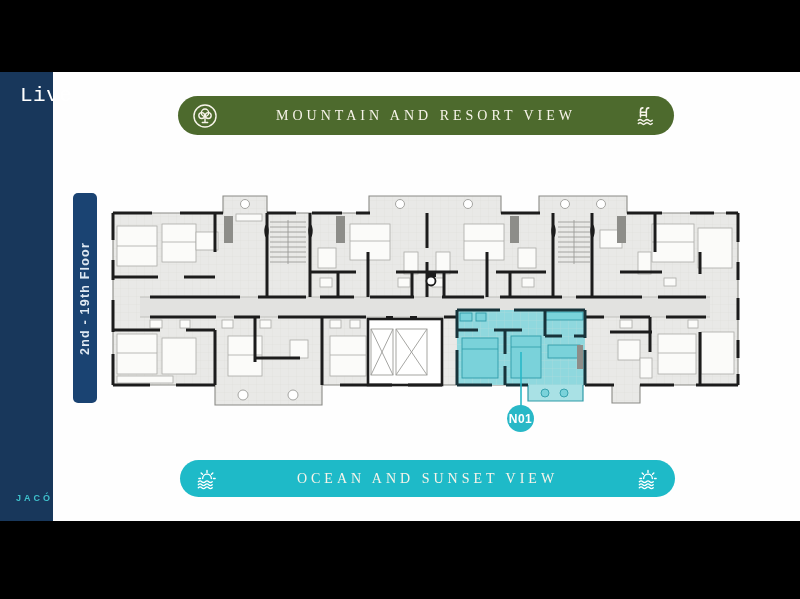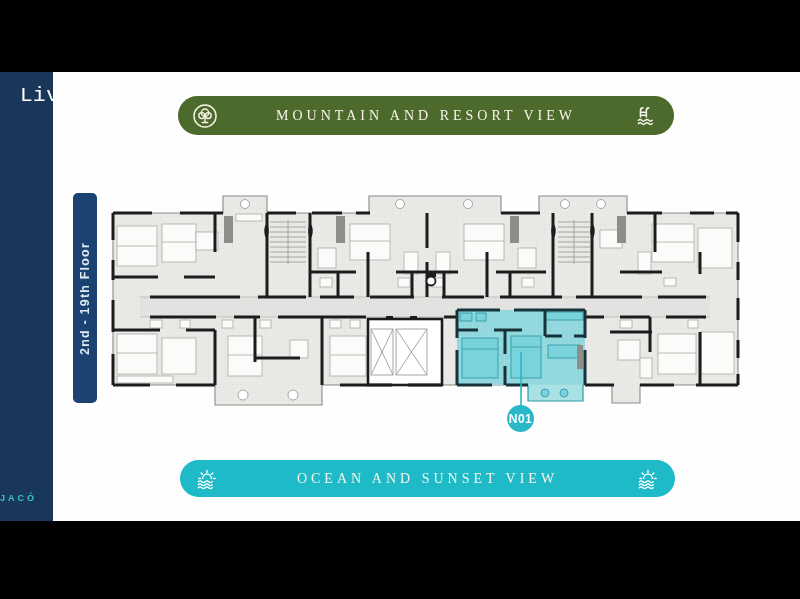--- a/index.html
+++ b/index.html
@@ -7,21 +7,21 @@
          font-family:"Liberation Sans",sans-serif;}
   
   .bar-top{position:absolute;left:0;top:0;width:800px;height:72px;background:#000;}
   .bar-bottom{position:absolute;left:0;top:521px;width:800px;height:78px;background:#000;}
   
   .content{position:absolute;left:53px;top:72px;width:747px;height:449px;background:#fefefe;}
   
   .sidebar{position:absolute;left:0;top:72px;width:53px;height:449px;background:#18375b;}
   .logo{position:absolute;top:12px;left:0;right:0;text-align:center;color:#ffffff;
         font-family:Liberation Mono, monospace;font-size:21px;font-weight:500;letter-spacing:.5px;margin-left:20px;}
-  .loc{position:absolute;bottom:18px;left:0;right:0;text-align:left;color:#3fc0cc;
+  .loc{position:absolute;bottom:18px;left:0;right:0;text-align:right;color:#3fc0cc;
        font-size:9px;letter-spacing:3px;font-weight:bold;}
   
   .banner{position:absolute;display:flex;align-items:center;border-radius:20px;color:#f7f4ea;
           padding:0 14px;box-sizing:border-box;}
   .banner .blabel{flex:1;text-align:center;font-family:"Liberation Serif",serif;
                   font-size:14px;letter-spacing:4px;font-weight:500;}
   .banner svg{display:block;}
   .banner.green{left:178px;top:96px;width:496px;height:39px;background:#4d6a2d;}
   .banner.teal{left:180px;top:460px;width:495px;height:37px;background:#1ebac8;}
   

